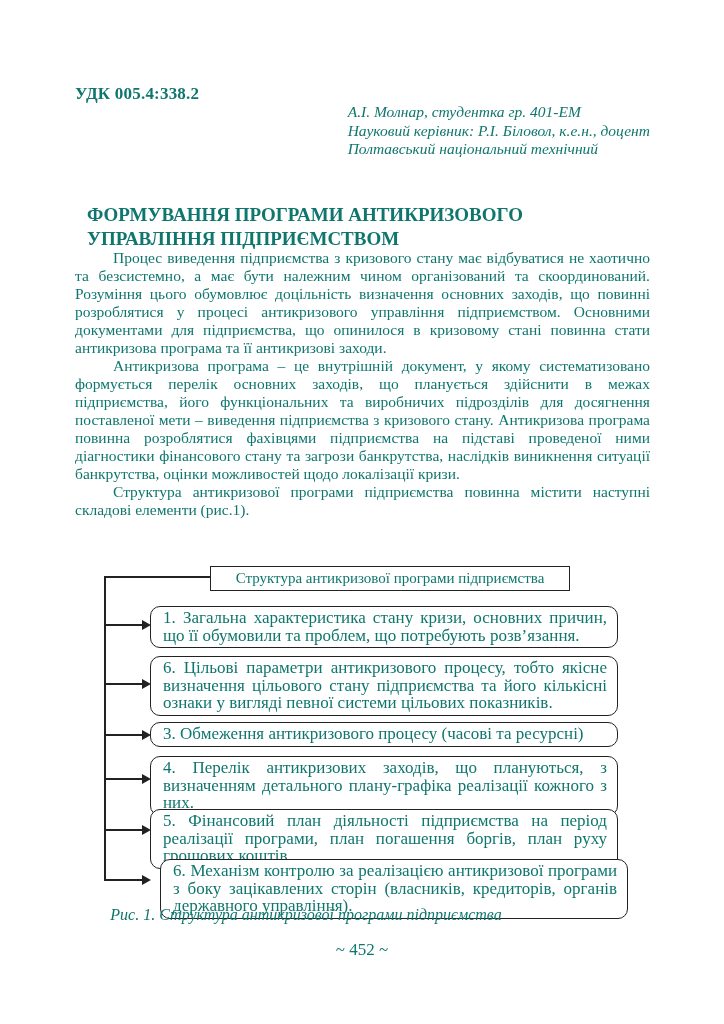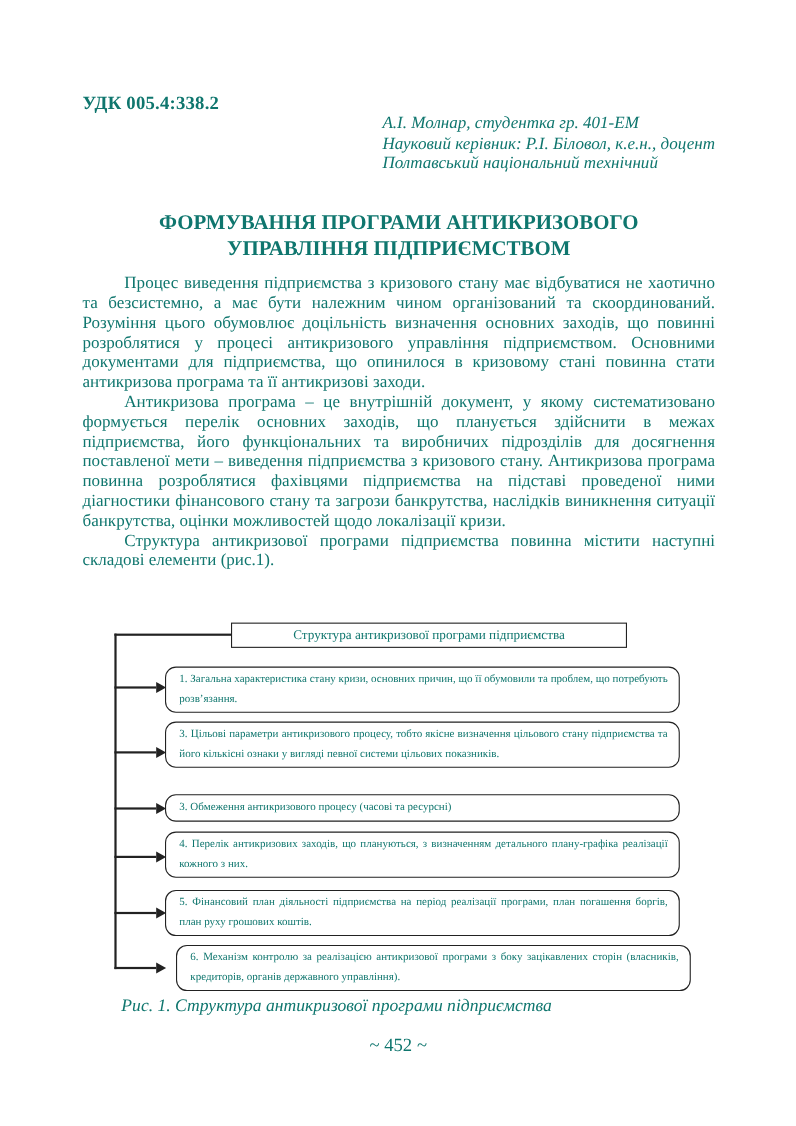--- a/index.html
+++ b/index.html
@@ -31,22 +31,21 @@
     text-align: left;
     font-style: italic;
     font-size: 15.5px;
     line-height: 18.5px;
   }
   .title {
     position: absolute;
     top: 191px;
     left: 75px;
     width: 575px;
-    margin: 0;
-    text-align: center;
+    margin: 12px;
     font-size: 19px;
     font-weight: bold;
     line-height: 24px;
   }
   .content {
     position: absolute;
     top: 249px;
     left: 75px;
     width: 575px;
     font-size: 15.5px;
@@ -66,31 +65,31 @@
     height: 372px;
   }
   .fig-header {
     position: absolute;
     left: 210px;
     top: 3px;
     width: 338px;
     border: 1.5px solid #222;
     background: #fff;
     text-align: center;
-    font-size: 12px;
+    font-size: 15px;
     padding: 3px 10px;
   }
   .fbox {
     position: absolute;
     left: 150px;
     width: 444px;
     border: 1.5px solid #222;
     border-radius: 10px;
     background: #fff;
-    font-size: 10px;
+    font-size: 17px;
     line-height: 17.5px;
     text-align: justify;
     padding: 2px 10px 3px 12px;
   }
   .fbox.b1 { top: 43px; }
   .fbox.b2 { top: 93px; }
   .fbox.b3 { top: 159px; }
   .fbox.b4 { top: 193px; }
   .fbox.b5 { top: 246px; }
   .fbox.b6 { top: 296px; margin-left: 10px; }
@@ -194,21 +193,21 @@
     <div class="branch a5">
         <span class="head"></span>
       </div>
     <div class="branch a6">
         <span class="head"></span>
       </div>
 
     <div class="fig-header">Структура антикризової програми  підприємства</div>
 
     <div class="fbox b1">1. Загальна характеристика стану кризи, основних причин, що її обумовили та проблем, що потребують розв’язання.</div>
-    <div class="fbox b2">3. Цільові параметри антикризового процесу, тобто якісне визначення цільового стану підприємства та його кількісні ознаки у вигляді певної системи цільових показників.</div>
+    <div class="fbox b2">6. Цільові параметри антикризового процесу, тобто якісне визначення цільового стану підприємства та його кількісні ознаки у вигляді певної системи цільових показників.</div>
     <div class="fbox b3">3. Обмеження антикризового процесу (часові та ресурсні)</div>
     <div class="fbox b4">4. Перелік антикризових заходів, що плануються, з визначенням детального плану-графіка реалізації кожного з них.</div>
     <div class="fbox b5">5. Фінансовий план діяльності підприємства на період реалізації програми, план погашення боргів, план руху грошових коштів.</div>
     <div class="fbox b6">6. Механізм контролю за реалізацією антикризової програми з боку зацікавлених сторін (власників, кредиторів, органів державного управління).</div>
 
     <div class="fig-caption">Рис. 1. Структура антикризової програми підприємства</div>
   </div>
 
   <div class="pagenum">~ 452 ~</div>
 

